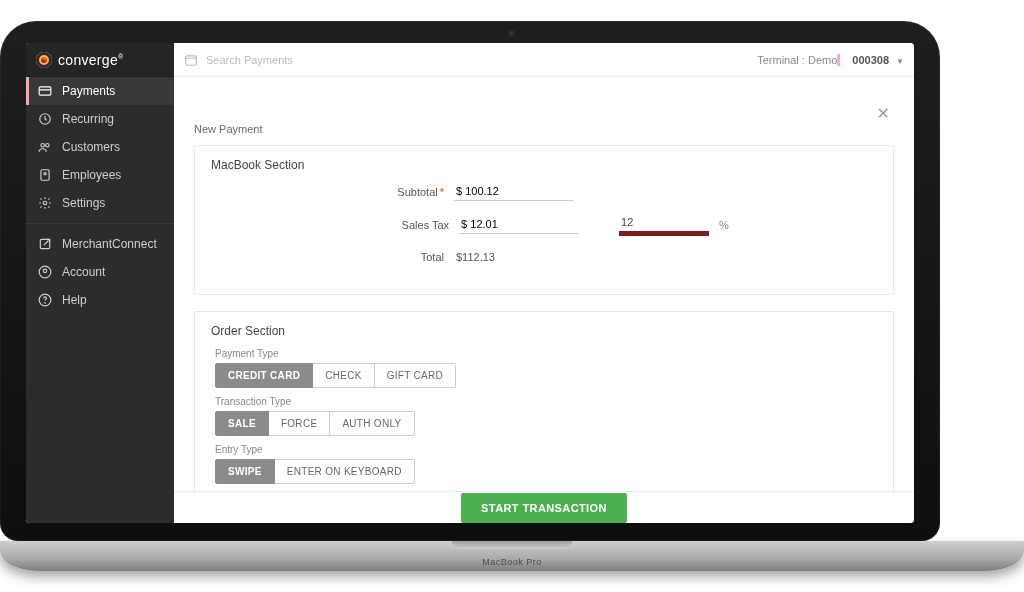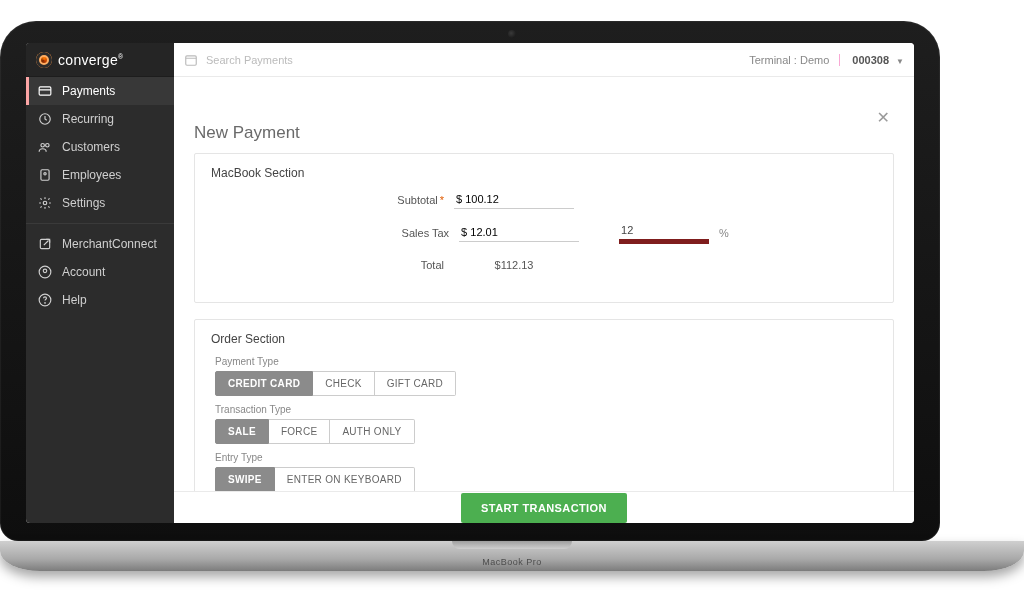--- a/index.html
+++ b/index.html
@@ -117,36 +117,36 @@
     color:#888;
   }
   .topbar .search {
     flex:1;
     border:none;
     outline:none;
     font-size:11px;
     color:#555;
   }
   .topbar .search::placeholder{color:#bbb;}
-  .topbar .terminal { color:#888; padding-right:10px; border-right:1px solid #f9a8d4;}
+  .topbar .terminal { color:#888; border-right:3px solid #f9a8d4;}
   .topbar .terminal-id{ color:#555; font-weight:600; padding:0 4px;}
   .topbar .caret{font-size:8px;color:#888;}
 
   .content {
     flex:1;
     padding:14px 20px;
     overflow:auto;
     background:#fff;
   }
   .page-header{
     display:flex; justify-content:space-between; align-items:center;
     margin-bottom:10px;
   }
   .page-title{
-    font-size:17px; font-weight:300; color:#6a6a6a;margin-top:32px;
+    font-size:11px; font-weight:300; color:#6a6a6a;margin-top:32px;
   }
   .close-x{
     font-size:16px; color:#9a9a9a; cursor:pointer; padding:4px;
   }
 
   .panel{
     border:1px solid #e5e5e5;
     border-radius:2px;
     padding:12px 16px 16px 16px;
     margin-bottom:16px;
@@ -166,21 +166,21 @@
   }
   .field-row .label{ width:90px; text-align:right;}
   .field-row .req{color:#e05a00; margin-left:2px;}
   .field-row input{
     border:none; border-bottom:1px solid #ccc;
     font-size:11px; padding:3px 2px; width:120px;
     outline:none;
   }
   .field-row input.green{ border-bottom:5px solid #7f1d1d; color:#444;}
   .field-row .pct{color:#888;}
-  .field-row .static{width:120px; padding:3px 2px;text-align:center;}
+  .field-row .static{width:120px; padding:3px 2px;}
   .spacer150{width:150px;}
 
   .sub-label{
     font-size:10px; color:#888; margin:8px 0 4px 4px;
   }
   .btn-row{ display:flex; gap:0; margin-left:4px;}
   .toggle-btn{
     font-size:10px; letter-spacing:.3px;
     padding:6px 12px;
     border:1px solid #ccc;

